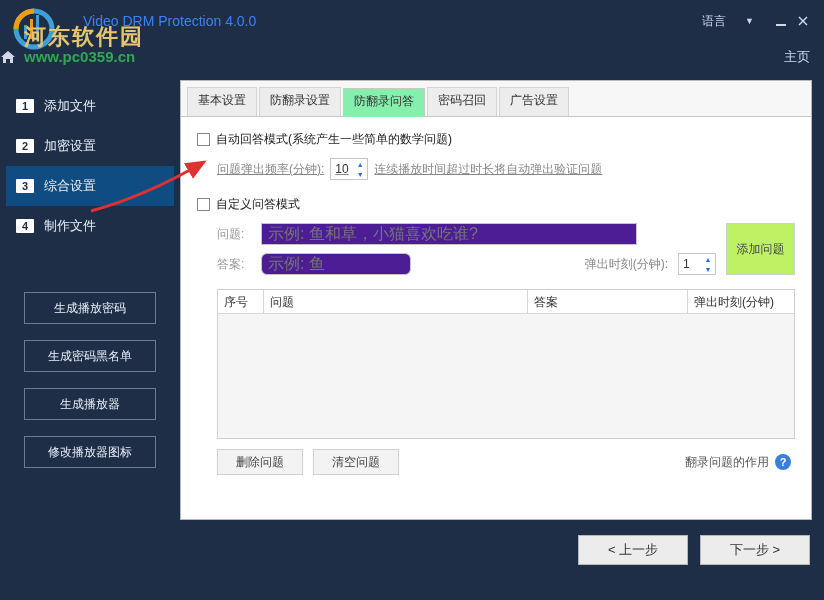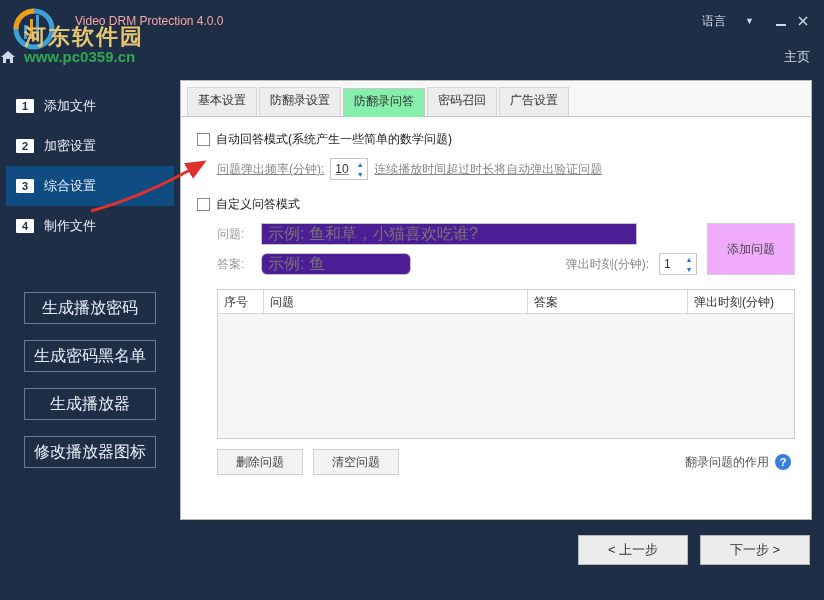--- a/index.html
+++ b/index.html
@@ -1,39 +1,39 @@
 <!DOCTYPE html>
 <html><head>
 <meta charset="utf-8">
 <style>
 * { margin: 0; padding: 0; box-sizing: border-box; font-family: "Microsoft YaHei", "SimSun", sans-serif; }
 body { width: 824px; height: 600px; background: #1f2e47; overflow: hidden; position: relative; }
 
 .titlebar { height: 42px; display: flex; align-items: center; padding: 0 10px; color: #d0d8e8; font-size: 13px; }
 .titlebar .logo-area { display: flex; align-items: center; gap: 6px; }
 .titlebar .logo-img { width: 48px; height: 48px; position: relative; top: 8px; }
-.titlebar .title-text { color: #fca5a5; font-size: 12px; margin-left: 11px; }
+.titlebar .title-text { color: #3b82f6; font-size: 14px; margin-left: 19px; }
 .titlebar .spacer { flex: 1; }
 .titlebar .lang { display: flex; align-items: center; gap: 19px; cursor: pointer; margin-right: 16px; font-size: 12px; }
 .titlebar .win-btn { width: 22px; height: 22px; display: flex; align-items: center; justify-content: center; cursor: pointer; color: #cfd8e8; }
 
 .watermark { position: absolute; left: 24px; top: 22px; pointer-events: none; }
 .watermark .wm1 { color: #e6c571; font-size: 22px; font-weight: bold; letter-spacing: 2px; font-family: "KaiTi","SimSun",serif; }
 .watermark .wm2 { color: #2fa84f; font-size: 15px; font-weight: bold; margin-top: -4px; }
 
 .homebar { height: 30px; display: flex; align-items: center; justify-content: space-between; padding-right: 14px; color: #cfd8e8; font-size: 13px; gap: 4px; }
 
 .body-area { display: flex; height: 448px; }
 
 .sidebar { width: 180px; padding: 14px 6px; }
 .side-step { display: flex; align-items: center; gap: 10px; height: 40px; padding-left: 10px; color: #e8eef8; font-size: 13px; cursor: pointer; }
 .side-step .num { width: 18px; height: 14px; background: #fff; color: #1f2e47; font-size: 11px; font-weight: bold; display: flex; align-items: center; justify-content: center; border-radius: 1px; }
 .side-step.selected { background: #0f4c81; }
 .side-buttons { margin-top: 46px; padding: 0 18px; }
-.side-btn { height: 32px; border: 1px solid #6a7a95; color: #e8eef8; font-size: 16px; display: flex; align-items: center; justify-content: center; margin-bottom: 16px; cursor: pointer; }
+.side-btn { height: 32px; border: 1px solid #6a7a95; color: #e8eef8; font-size: 12px; display: flex; align-items: center; justify-content: center; margin-bottom: 16px; cursor: pointer; }
 
 .mainpanel { flex: 1; background: #fff; border: 1px solid #b8b8b8; margin: 8px 12px 0 0; display: flex; flex-direction: column; }
 
 .tabstrip { display: flex; border-bottom: 1px solid #c8c8c8; background: #f7f7f7; padding: 6px 6px 0 6px; height: 36px; gap: 0; }
 .tab { padding: 4px 10px 6px 10px; font-size: 12px; color: #333; border: 1px solid transparent; border-bottom: none; cursor: pointer; background: #ededed; margin-right: 2px; border-color: #d4d4d4; }
 .tab.active { background: #86efac; border-color: #c8c8c8; position: relative; top: 1px; }
 
 .tabbody { flex: 1; padding: 14px 16px 10px 16px; font-size: 12px; color: #555; position: relative; }
 .row { display: flex; align-items: center; margin-bottom: 10px; }
 .chk { width: 13px; height: 13px; border: 1px solid #888; margin-right: 6px; background: #fff; cursor: pointer; }
@@ -41,21 +41,21 @@
 .sub-indent { margin-left: 20px; display: flex; align-items: center; gap: 6px; color: #888; text-decoration: underline; }
 .field-label { color: #999; width: 34px; }
 .textin { height: 22px; border: 1px solid #c5c5c5; background: #4c1d95; padding: 0 6px; font-size: 16px; color: #888; }
 .spin { width: 38px; height: 22px; border: 1px solid #c5c5c5; display: flex; align-items: center; padding-left: 4px; position: relative; color: #333; }
 .spin .arrows { position: absolute; right: 0; top: 0; bottom: 0; width: 14px; display: flex; flex-direction: column; }
 .spin .arr { flex: 1; display: flex; align-items: center; justify-content: center; font-size: 7px; color: #2a6fd6; cursor: pointer; }
 
 .qa-grid { display: flex; gap: 10px; margin-left: 20px; margin-top: 2px; }
 .qa-left { flex: 1; }
 .qa-row { display: flex; align-items: center; gap: 10px; margin-bottom: 8px; }
-.addbtn { width: 88px; height: 52px; border: 1px solid #cfcfcf; background: #f0abfc; color: #444; display: flex; align-items: center; justify-content: center; cursor: pointer; font-size: 12px; }
+.addbtn { width: 69px; height: 52px; border: 1px solid #cfcfcf; background: #bef264; color: #444; display: flex; align-items: center; justify-content: center; cursor: pointer; font-size: 12px; }
 
 .table-wrap { margin: 6px 0 0 20px; border: 1px solid #cfcfcf; height: 150px; background: #f5f5f5; }
 .tbl-head { display: flex; background: #fff; border-bottom: 1px solid #d6d6d6; height: 24px; }
 .tbl-head .th { border-right: 1px solid #d6d6d6; padding: 4px 6px; font-size: 12px; color: #333; }
 .th-1 { width: 46px; } .th-2 { flex: 1; } .th-3 { width: 160px; } .th-4 { width: 106px; border-right: none !important; }
 
 .bottom-row { display: flex; align-items: center; margin: 10px 0 2px 20px; gap: 10px; }
 .btn-plain { height: 26px; padding: 0 18px; border: 1px solid #cfcfcf; background: #f3f3f3; font-size: 12px; color: #444; display: flex; align-items: center; cursor: pointer; }
 .help-link { margin-left: auto; color: #555; display: flex; align-items: center; gap: 6px; cursor: pointer; margin-right: 4px; }
 .help-ico { width: 16px; height: 16px; border-radius: 50%; background: #3a7edb; color: #fff; font-size: 11px; font-weight: bold; display: flex; align-items: center; justify-content: center; }

